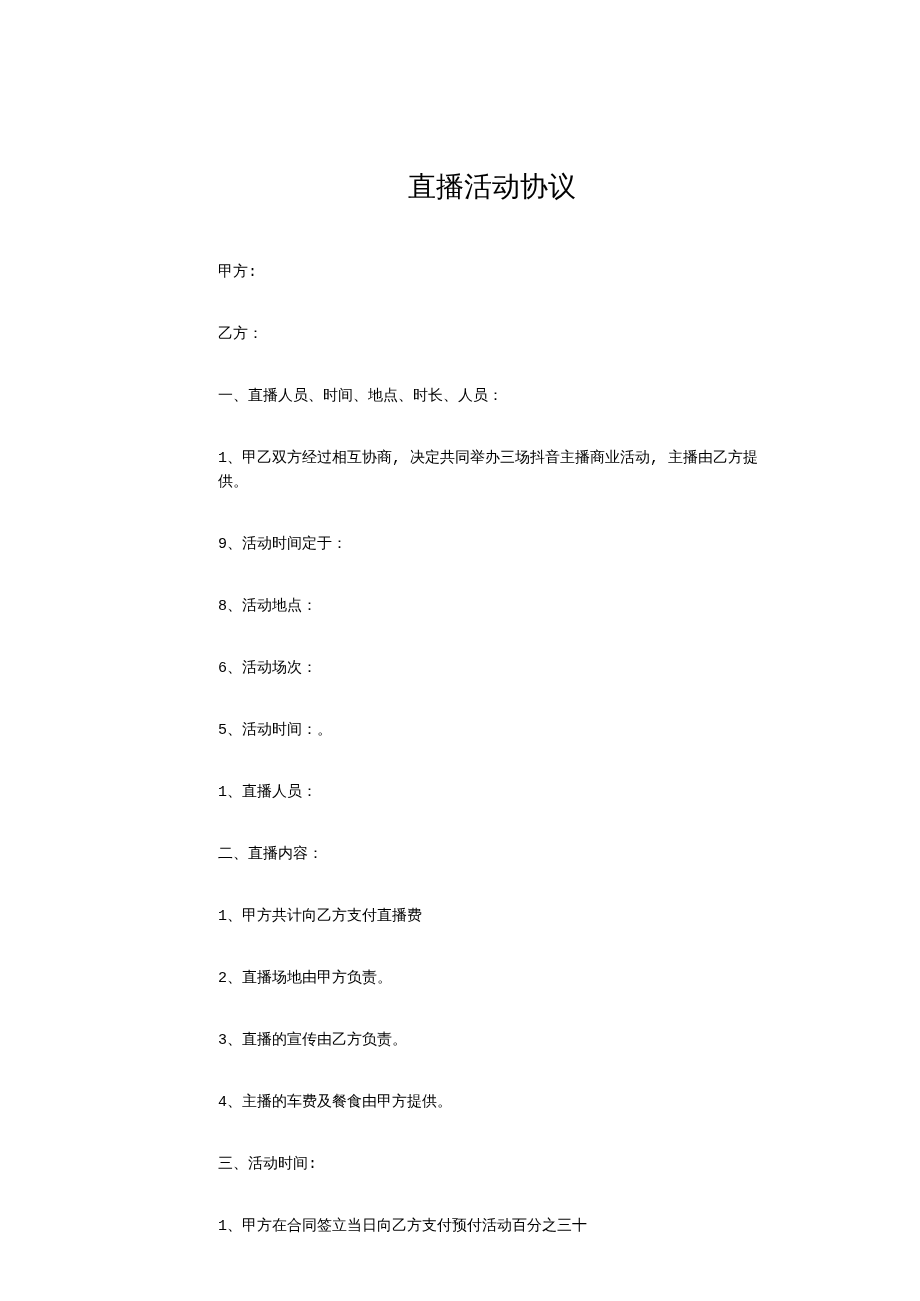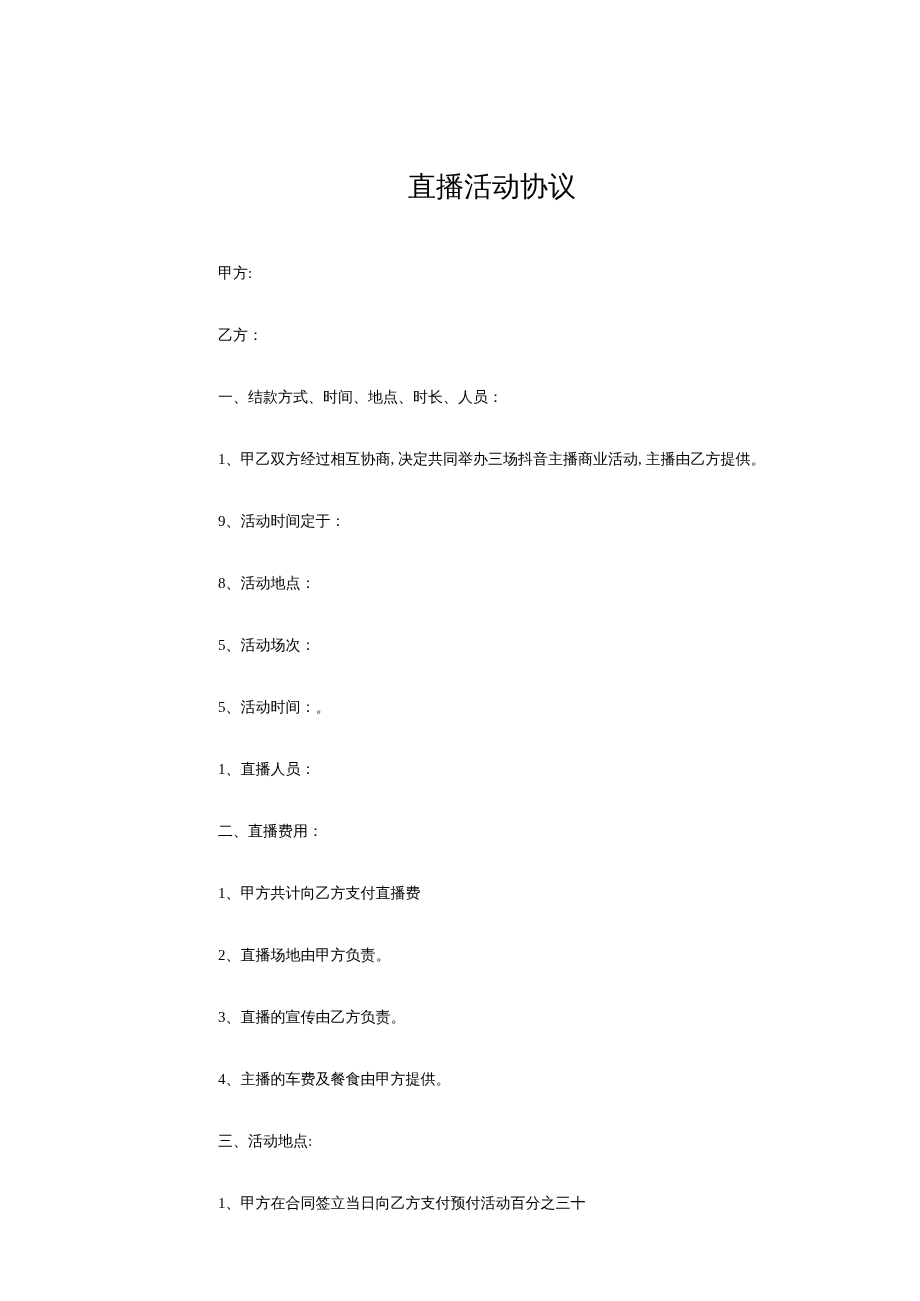--- a/index.html
+++ b/index.html
@@ -19,36 +19,36 @@
       text-align: center;
       font-size: 28px;
       font-weight: normal;
       margin-bottom: 55px;
       font-family: "SimSun", "宋体", serif;
     }
     .line {
       font-size: 15px;
       line-height: 1.6;
       margin-bottom: 38px;
-      font-family: Liberation Serif, serif;
+      font-family: Liberation Mono, monospace;
     }
   </style>
 </head>
 <body>
 
 <h1 class="title">直播活动协议</h1>
 
 <p class="line">甲方:</p>
 <p class="line">乙方：</p>
-<p class="line">一、结款方式、时间、地点、时长、人员：</p>
+<p class="line">一、直播人员、时间、地点、时长、人员：</p>
 <p class="line">1、甲乙双方经过相互协商, 决定共同举办三场抖音主播商业活动, 主播由乙方提供。</p>
 <p class="line">9、活动时间定于：</p>
 <p class="line">8、活动地点：</p>
-<p class="line">5、活动场次：</p>
+<p class="line">6、活动场次：</p>
 <p class="line">5、活动时间：。</p>
 <p class="line">1、直播人员：</p>
-<p class="line">二、直播费用：</p>
+<p class="line">二、直播内容：</p>
 <p class="line">1、甲方共计向乙方支付直播费</p>
 <p class="line">2、直播场地由甲方负责。</p>
 <p class="line">3、直播的宣传由乙方负责。</p>
 <p class="line">4、主播的车费及餐食由甲方提供。</p>
-<p class="line">三、活动地点:</p>
+<p class="line">三、活动时间:</p>
 <p class="line">1、甲方在合同签立当日向乙方支付预付活动百分之三十</p>
 
 </body></html>

